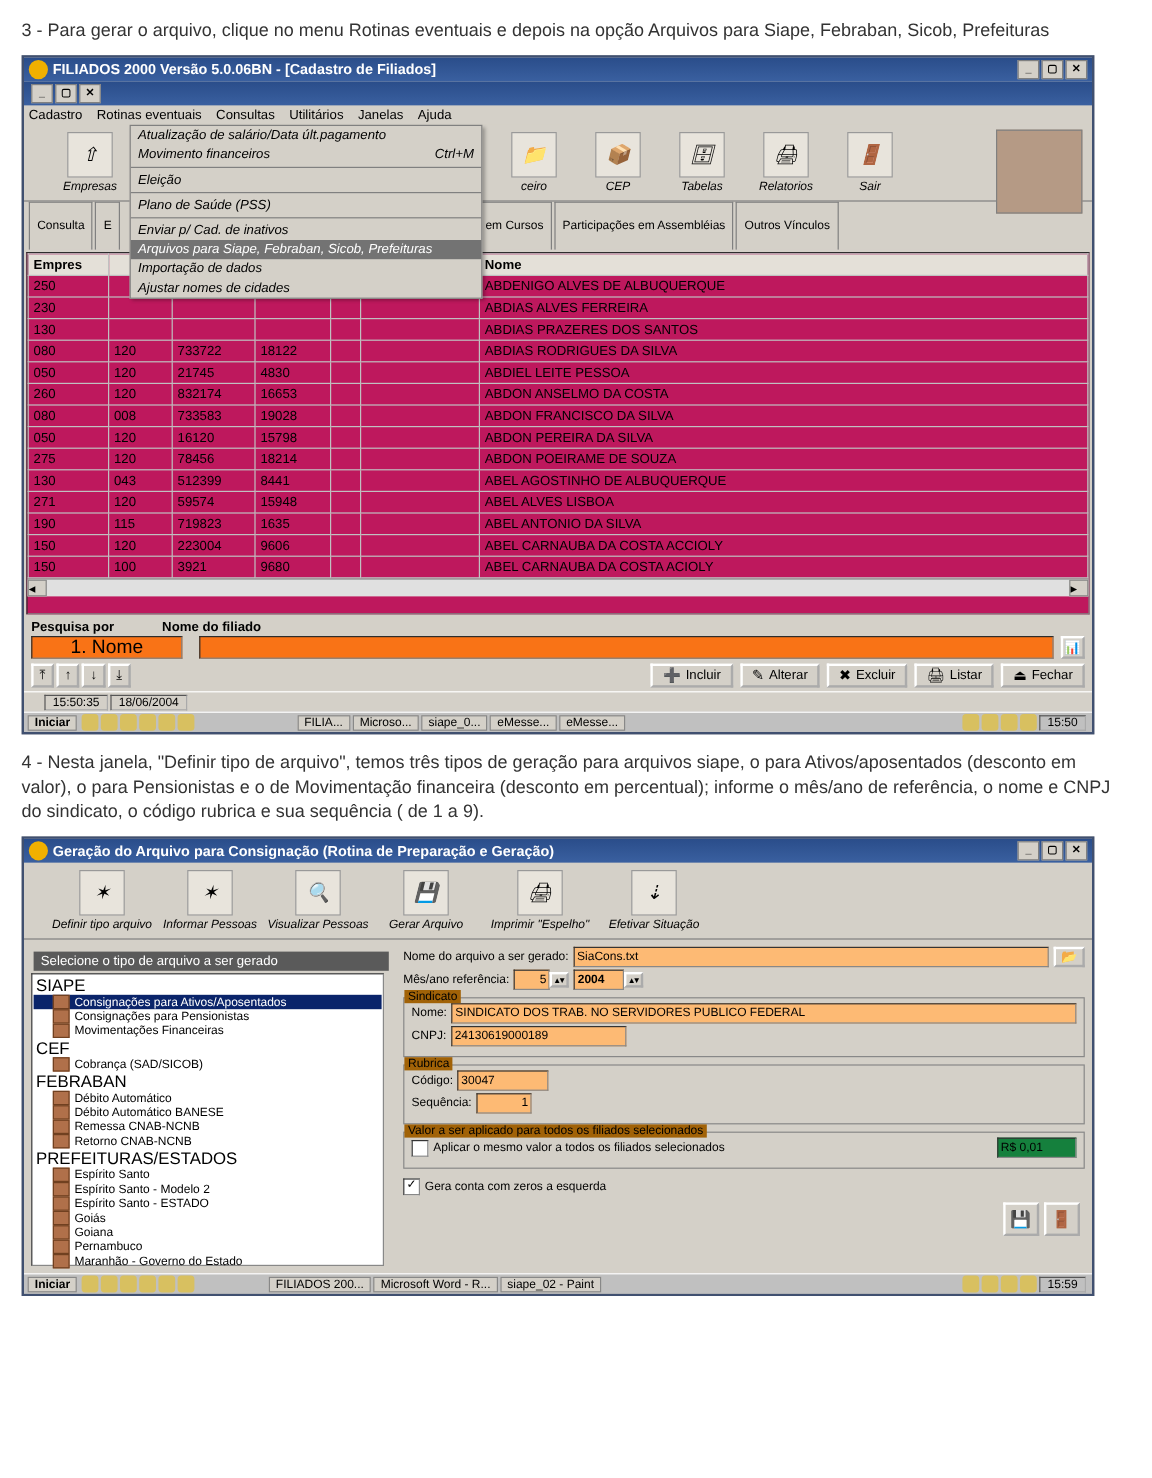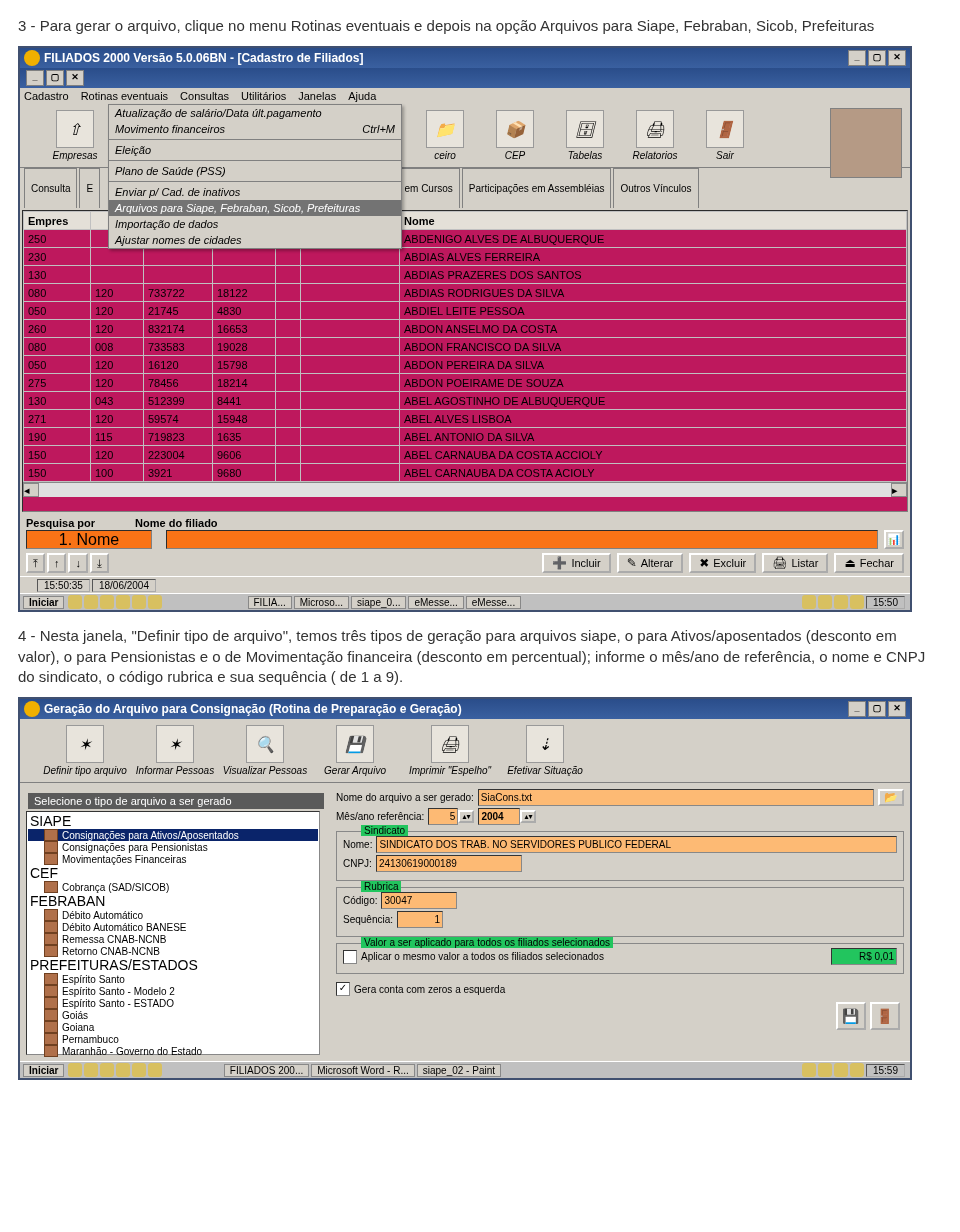--- a/index.html
+++ b/index.html
@@ -216,21 +216,21 @@
   }
   .opt-list .hdr{font-size:14px;color:#000;padding:0 2px;}
   .opt-list .leaf{padding:0 2px 0 16px;display:flex;align-items:center;}
   .opt-list .leaf::before{
     content:"";width:12px;height:10px;background:#b0704a;border:1px solid #704020;margin-right:4px;display:inline-block;
   }
   .opt-list .leaf.sel{background:#0a246a;color:#fff;}
   .field-row{display:flex;align-items:center;font-size:10px;margin-bottom:2px;}
   .field-row label{white-space:nowrap;margin-right:4px;}
   .grp{border:1px solid #888;padding:4px 6px 6px 6px;margin-top:6px;position:relative;}
-  .grp .grp-title{position:absolute;top:-7px;left:24px;background:#22c55e;padding:0 3px;font-size:10px;}
+  .grp .grp-title{position:absolute;top:-7px;left:0;background:#a16207;padding:0 3px;font-size:10px;}
   .small-input{border:1px inset #888;background:#fdba74;height:15px;font-size:10px;padding:0 2px;}
   .chk{width:12px;height:12px;border:1px inset #888;background:#fff;display:inline-block;margin-right:4px;vertical-align:middle;}
   .chk.checked::after{content:"✓";font-size:10px;line-height:10px;display:block;text-align:center;}
   .w2-body{display:flex;padding:6px;gap:10px;align-items:flex-start;}
   .w2-right{flex:1;font-size:10px;}
   .sel-bar{background:#5a5a5a;color:#fff;padding:2px 6px;font-size:11px;margin:4px 2px 2px 2px;}
   .corner-btns{display:flex;justify-content:flex-end;padding:4px;gap:4px;}
   .corner-btns .cb{width:26px;height:24px;border:2px outset #fff;background:#d4d0c8;font-size:14px;display:flex;align-items:center;justify-content:center;}
 </style>
 </head>
@@ -657,21 +657,21 @@
           <label>Sequência:</label>
           <input class="small-input" style="width: 40px; text-align: right;" value="1">
         </div>
       </div>
 
       <div class="grp">
         <span class="grp-title">Valor a ser aplicado para todos os filiados selecionados</span>
         <div class="field-row">
           <span class="chk"></span>
           <label style="flex:1">Aplicar o mesmo valor a todos os filiados selecionados</label>
-          <input class="small-input" style="width: 60px; text-align: right; background: #22c55e;" value="R$ 0,01">
+          <input class="small-input" style="width: 60px; text-align: left; background: #15803d;" value="R$ 0,01">
         </div>
       </div>
 
       <div class="field-row" style="margin-top:8px">
         <span class="chk checked"></span>
         <label>Gera conta com zeros a esquerda</label>
       </div>
 
       <div class="corner-btns">
         <div class="cb">💾</div>

